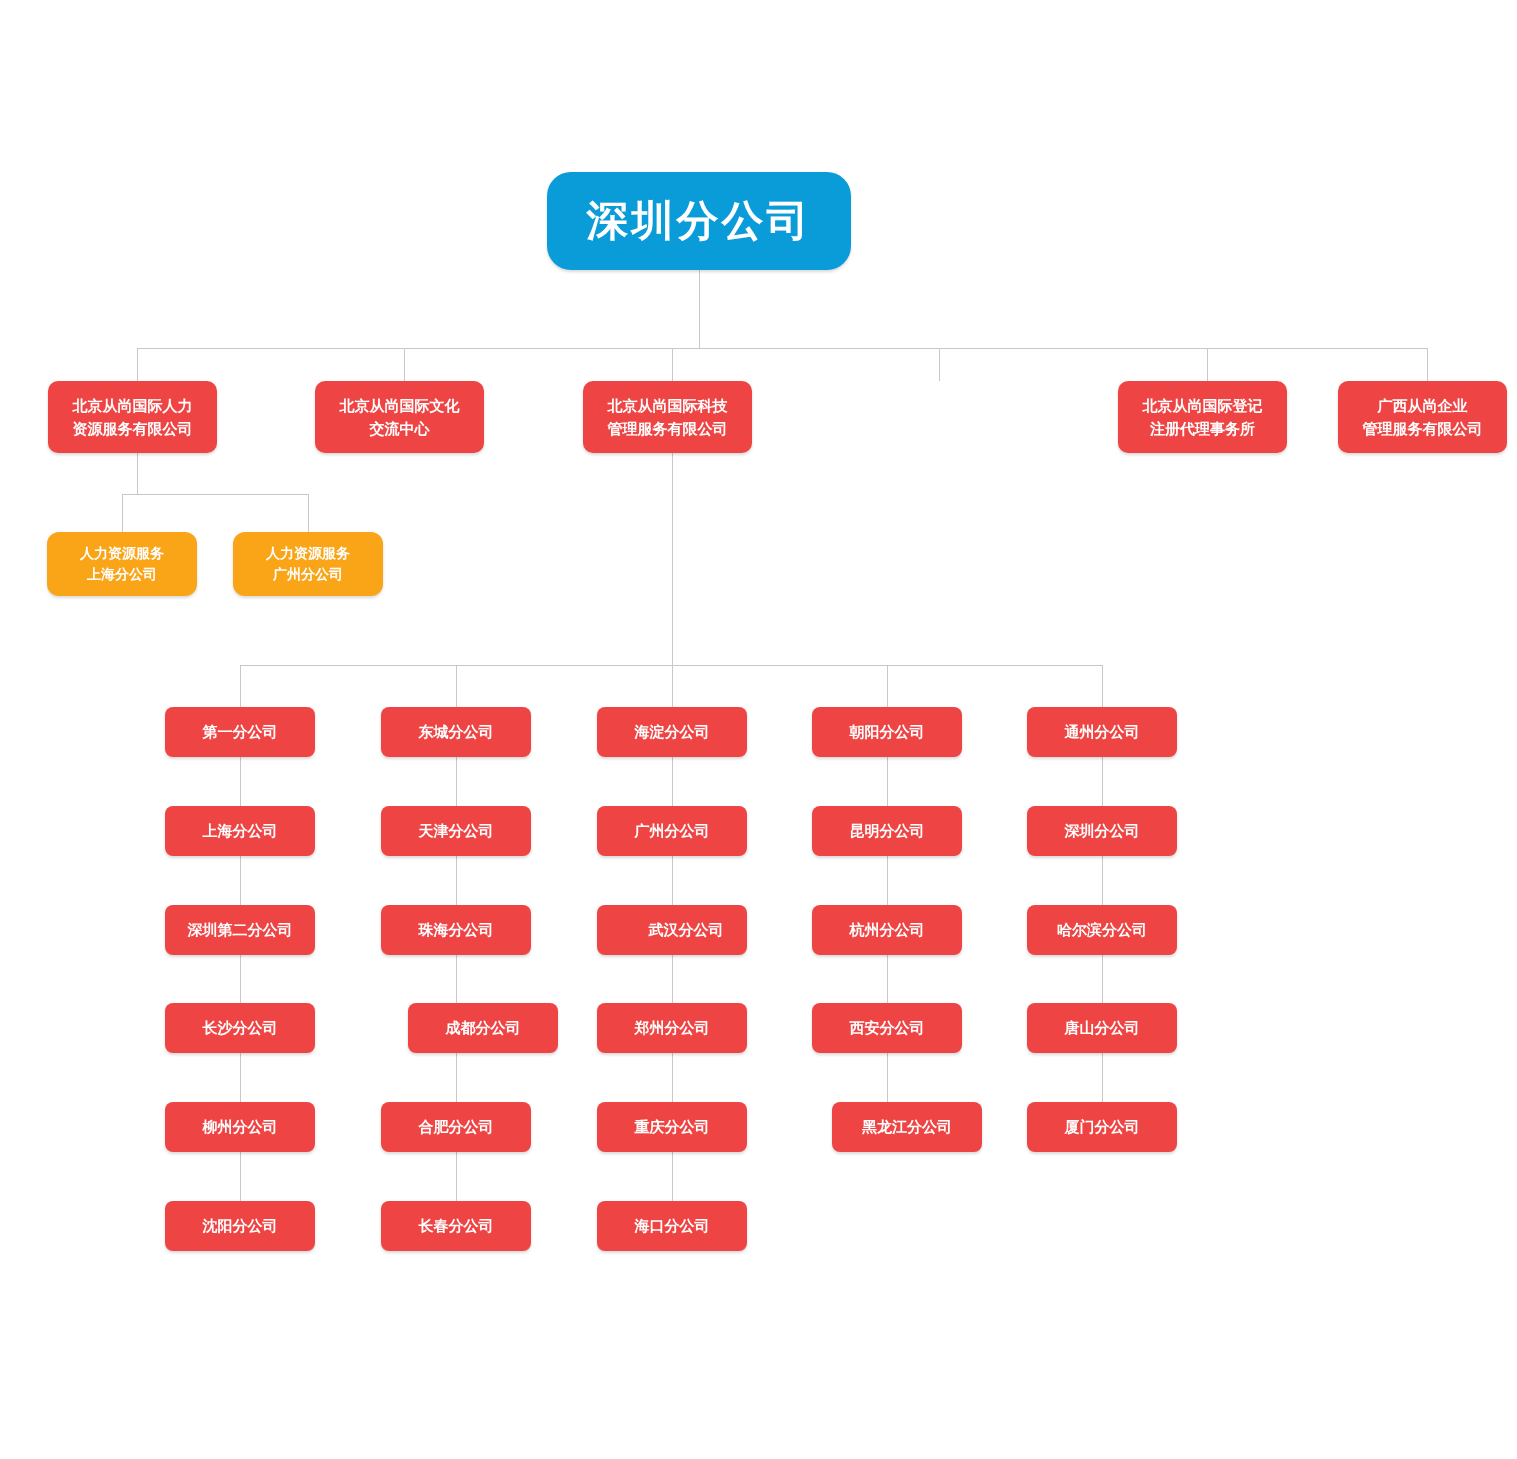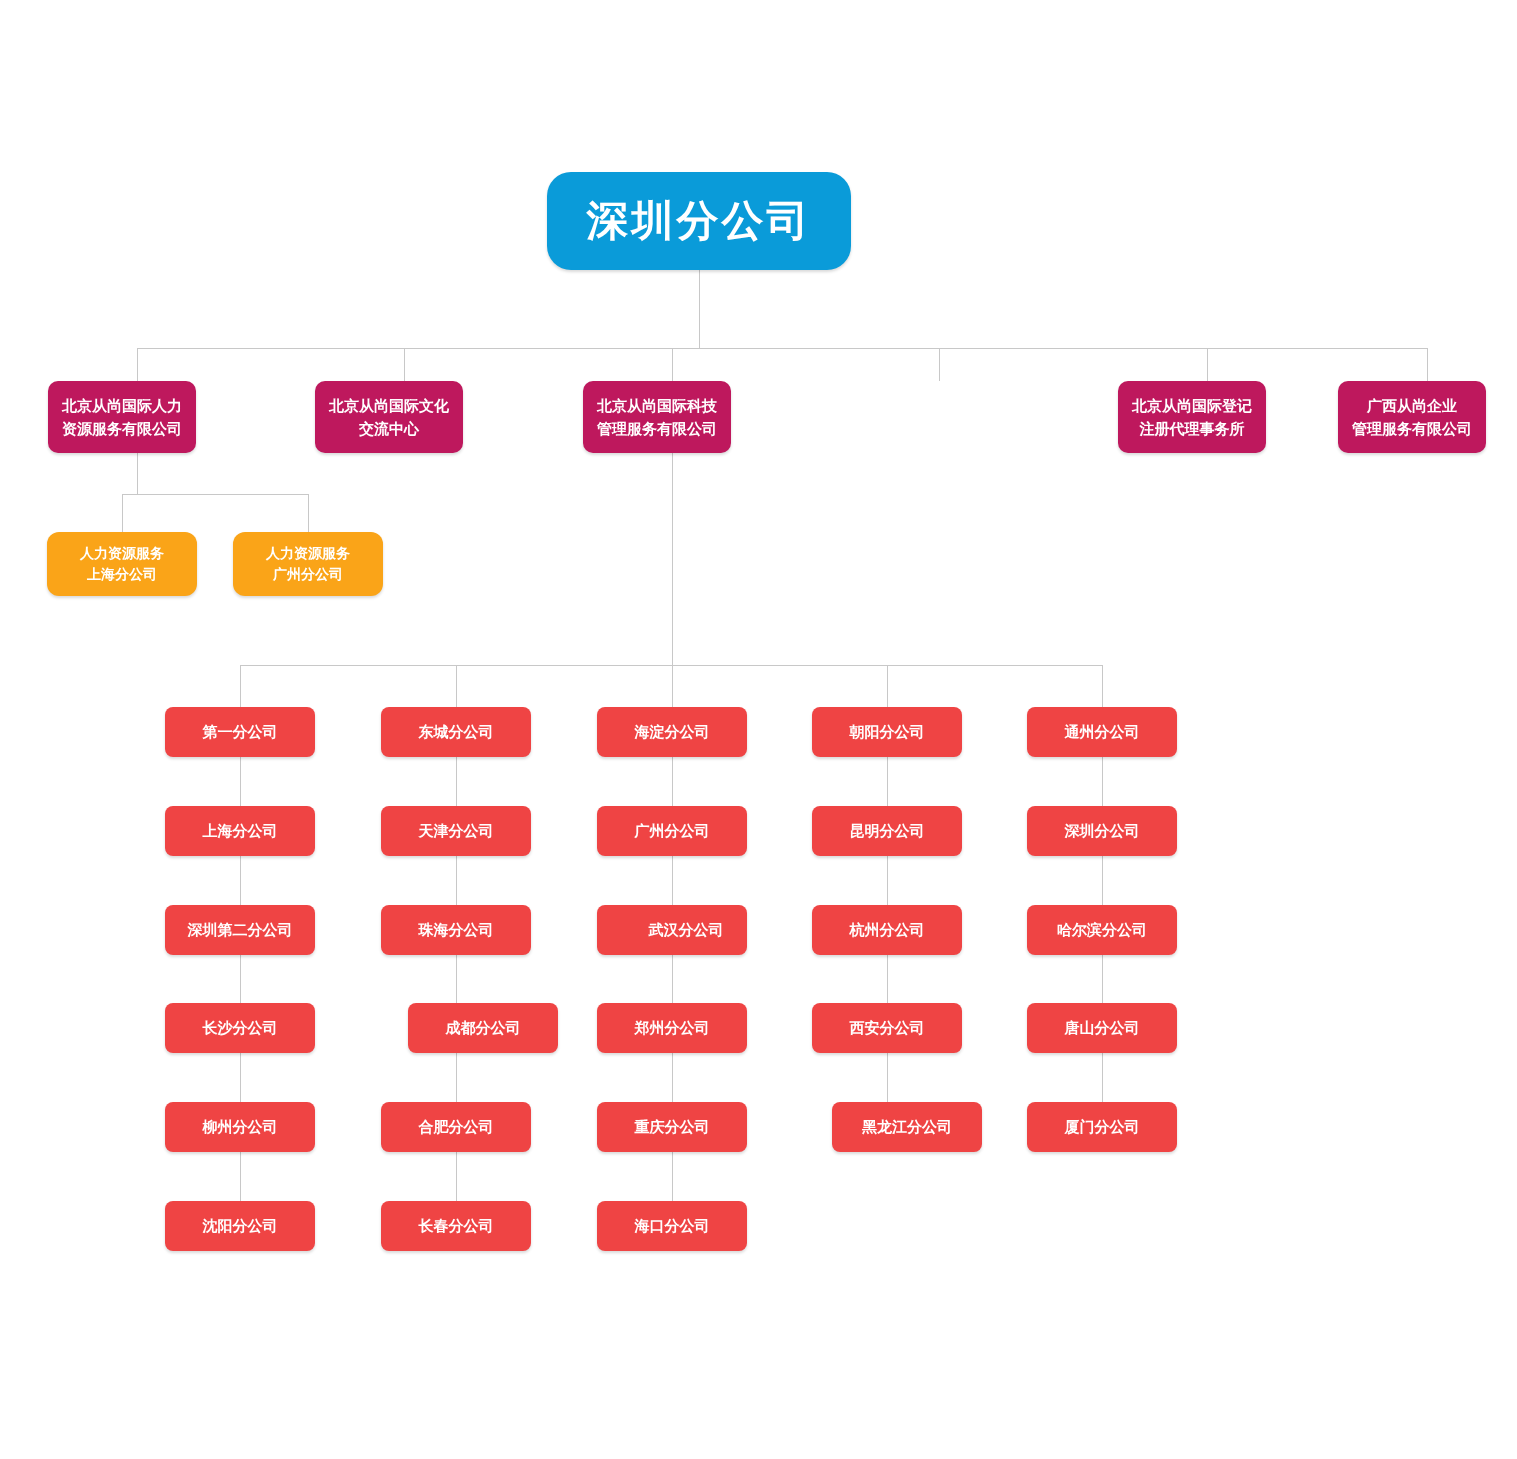--- a/index.html
+++ b/index.html
@@ -34,22 +34,22 @@
     box-sizing: border-box;
   }
   .root {
     width: 304px; height: 98px;
     background: #0a9bd9;
     border-radius: 24px;
     font-size: 42px;
     letter-spacing: 3px;
   }
   .l2 {
-    width: 148px; height: 72px;
-    background: #be185d;
+    width: 169px; height: 72px;
+    background: #ef4444;
     border-radius: 10px;
     font-size: 15px;
     line-height: 23px;
   }
   .l3 {
     width: 150px; height: 64px;
     background: #faa418;
     border-radius: 12px;
     font-size: 14px;
     line-height: 21px;

